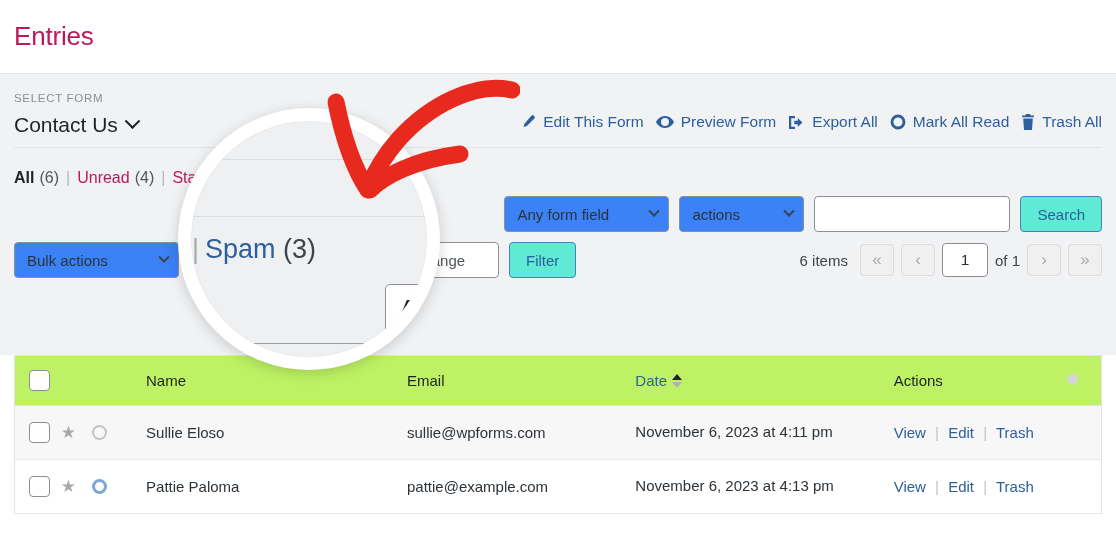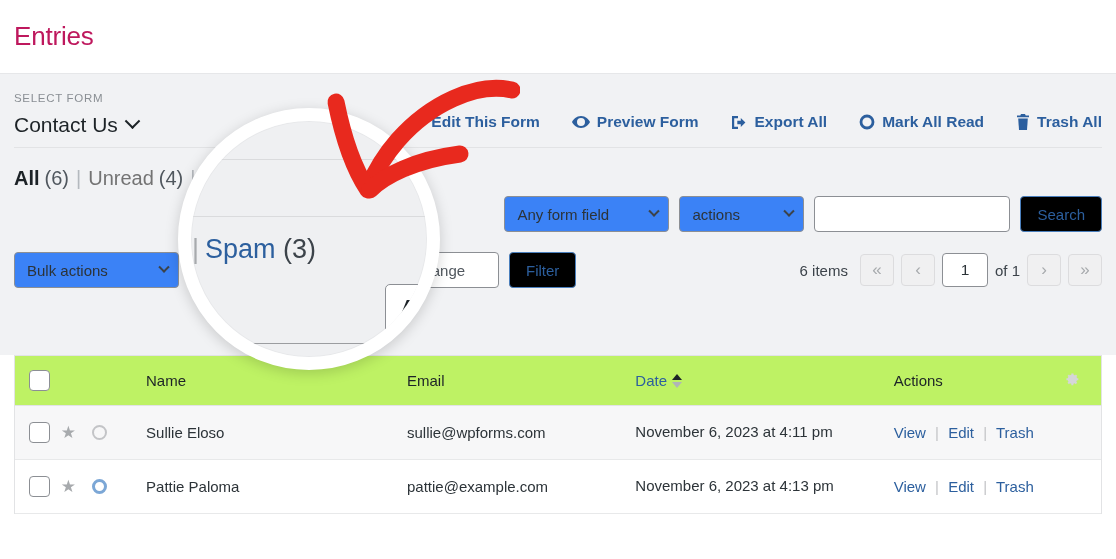--- a/index.html
+++ b/index.html
@@ -69,46 +69,45 @@
     width: 11px;
     height: 11px;
     border-right: 2px solid #1d2327;
     border-bottom: 2px solid #1d2327;
     transform: rotate(45deg) translate(-3px,-3px);
   }
 
   .form-actions {
     display: flex;
     align-items: center;
-    gap: 32px;
+    gap: 12px;
     padding-bottom: 6px;
-    font-weight: bold;
   }
   .form-action {
     display: inline-flex;
     align-items: center;
     gap: 7px;
     color: #2c5f9e;
     font-size: 15.5px;
     text-decoration: none;
     cursor: pointer;
     white-space: nowrap;
   }
   .form-action svg { display: block; }
 
   
   .views-row {
     display: flex;
     align-items: center;
     padding-top: 18px;
-    font-size: 20px;
+    font-size: 16px;
     color: #3c434a;
     height: 42px;
   }
-  .view-link { color: #737373; text-decoration: none; cursor: pointer; }
+  .view-link { color: #be185d; text-decoration: none; cursor: pointer; }
   .view-link.current { color: #1d2327; font-weight: 700; }
   .view-count { color: #50575e; }
   .view-sep { color: #b4b9be; margin: 0 7px; }
 
   
   .search-row {
     display: flex;
     justify-content: flex-end;
     align-items: center;
     gap: 10px;
@@ -136,36 +135,36 @@
     width: 8px; height: 8px;
     border-right: 2px solid #3c434a;
     border-bottom: 2px solid #3c434a;
     transform: rotate(45deg) translate(-2px,-2px);
     flex: none;
   }
   .sel-anyfield { width: 165px; }
   .sel-contains { width: 125px; }
   .search-input { width: 196px; padding: 0 10px; }
   .btn-outline {
-    background: #000000;
+    background: #5eead4;
     border: 1px solid #4a7fbd;
     border-radius: 4px;
     color: #2c5f9e;
     height: 36px;
     padding: 0 16px;
     font-size: 15px;
     cursor: pointer;
     font-family: "Liberation Sans", sans-serif;
   }
 
   
   .bulk-row {
     display: flex;
     align-items: center;
-    margin-top: 20px;
+    margin-top: 10px;
   }
   .sel-bulk { width: 165px; }
   .sel-anystatus { width: 125px; margin-left: 10px; }
   .date-range {
     width: 175px;
     margin-left: 10px;
     padding: 0 10px;
     color: #50575e;
     display: inline-flex;
     align-items: center;

